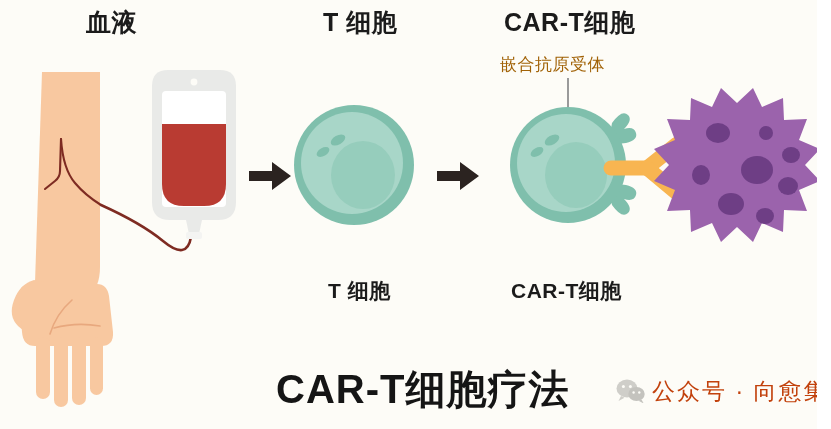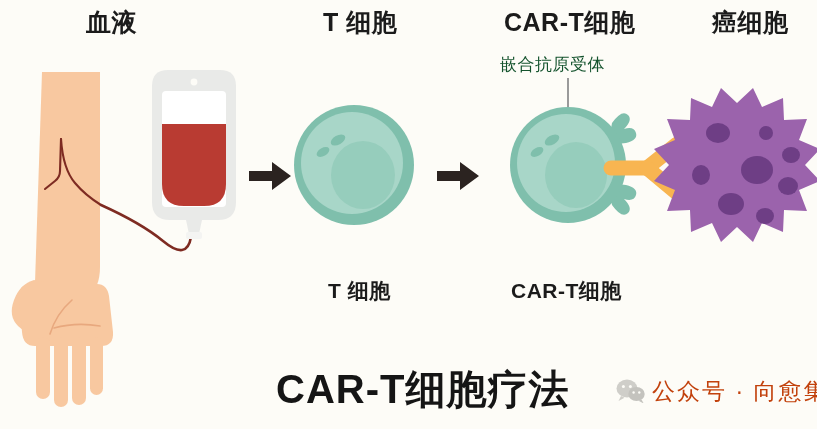--- a/index.html
+++ b/index.html
@@ -29,21 +29,21 @@
   .lbl-top {
     font-size: 25px;
   }
   .lbl-bottom {
     font-size: 21px;
     font-weight: bold;
   }
   .lbl-sub {
     position: absolute;
     font-size: 17px;
-    color: #14532d;
+    color: #a16207;
     white-space: nowrap;
     line-height: 1;
     letter-spacing: 0.5px;
   }
   #title-main {
     position: absolute;
     left: 276px;
     top: 369px;
     font-size: 40px;
     font-weight: bold;
@@ -172,21 +172,20 @@
       <ellipse cx="788" cy="186" rx="10" ry="9" fill="#6E3E85"></ellipse>
       <ellipse cx="701" cy="175" rx="9" ry="10" fill="#6E3E85"></ellipse>
       <ellipse cx="766" cy="133" rx="7" ry="7" fill="#6E3E85"></ellipse>
       <ellipse cx="765" cy="216" rx="9" ry="8" fill="#6E3E85"></ellipse>
     </g>
   </svg>
 
   <div class="lbl lbl-top" style="left:86px;  top:10px;">血液</div>
   <div class="lbl lbl-top" style="left:323px; top:10px;">T 细胞</div>
   <div class="lbl lbl-top" style="left:504px; top:10px;">CAR-T细胞</div>
-  <div class="lbl lbl-top" style="left:712px; top:10px;">癌细胞</div>
 
   <div class="lbl-sub" style="left:500px; top:56px;">嵌合抗原受体</div>
 
   <div class="lbl lbl-bottom" style="left:328px; top:280px;">T 细胞</div>
   <div class="lbl lbl-bottom" style="left:511px; top:280px;">CAR-T细胞</div>
 
   <div id="title-main">CAR-T细胞疗法</div>
 
   <div id="watermark">
     <svg width="29" height="24" viewBox="0 0 29 24">

